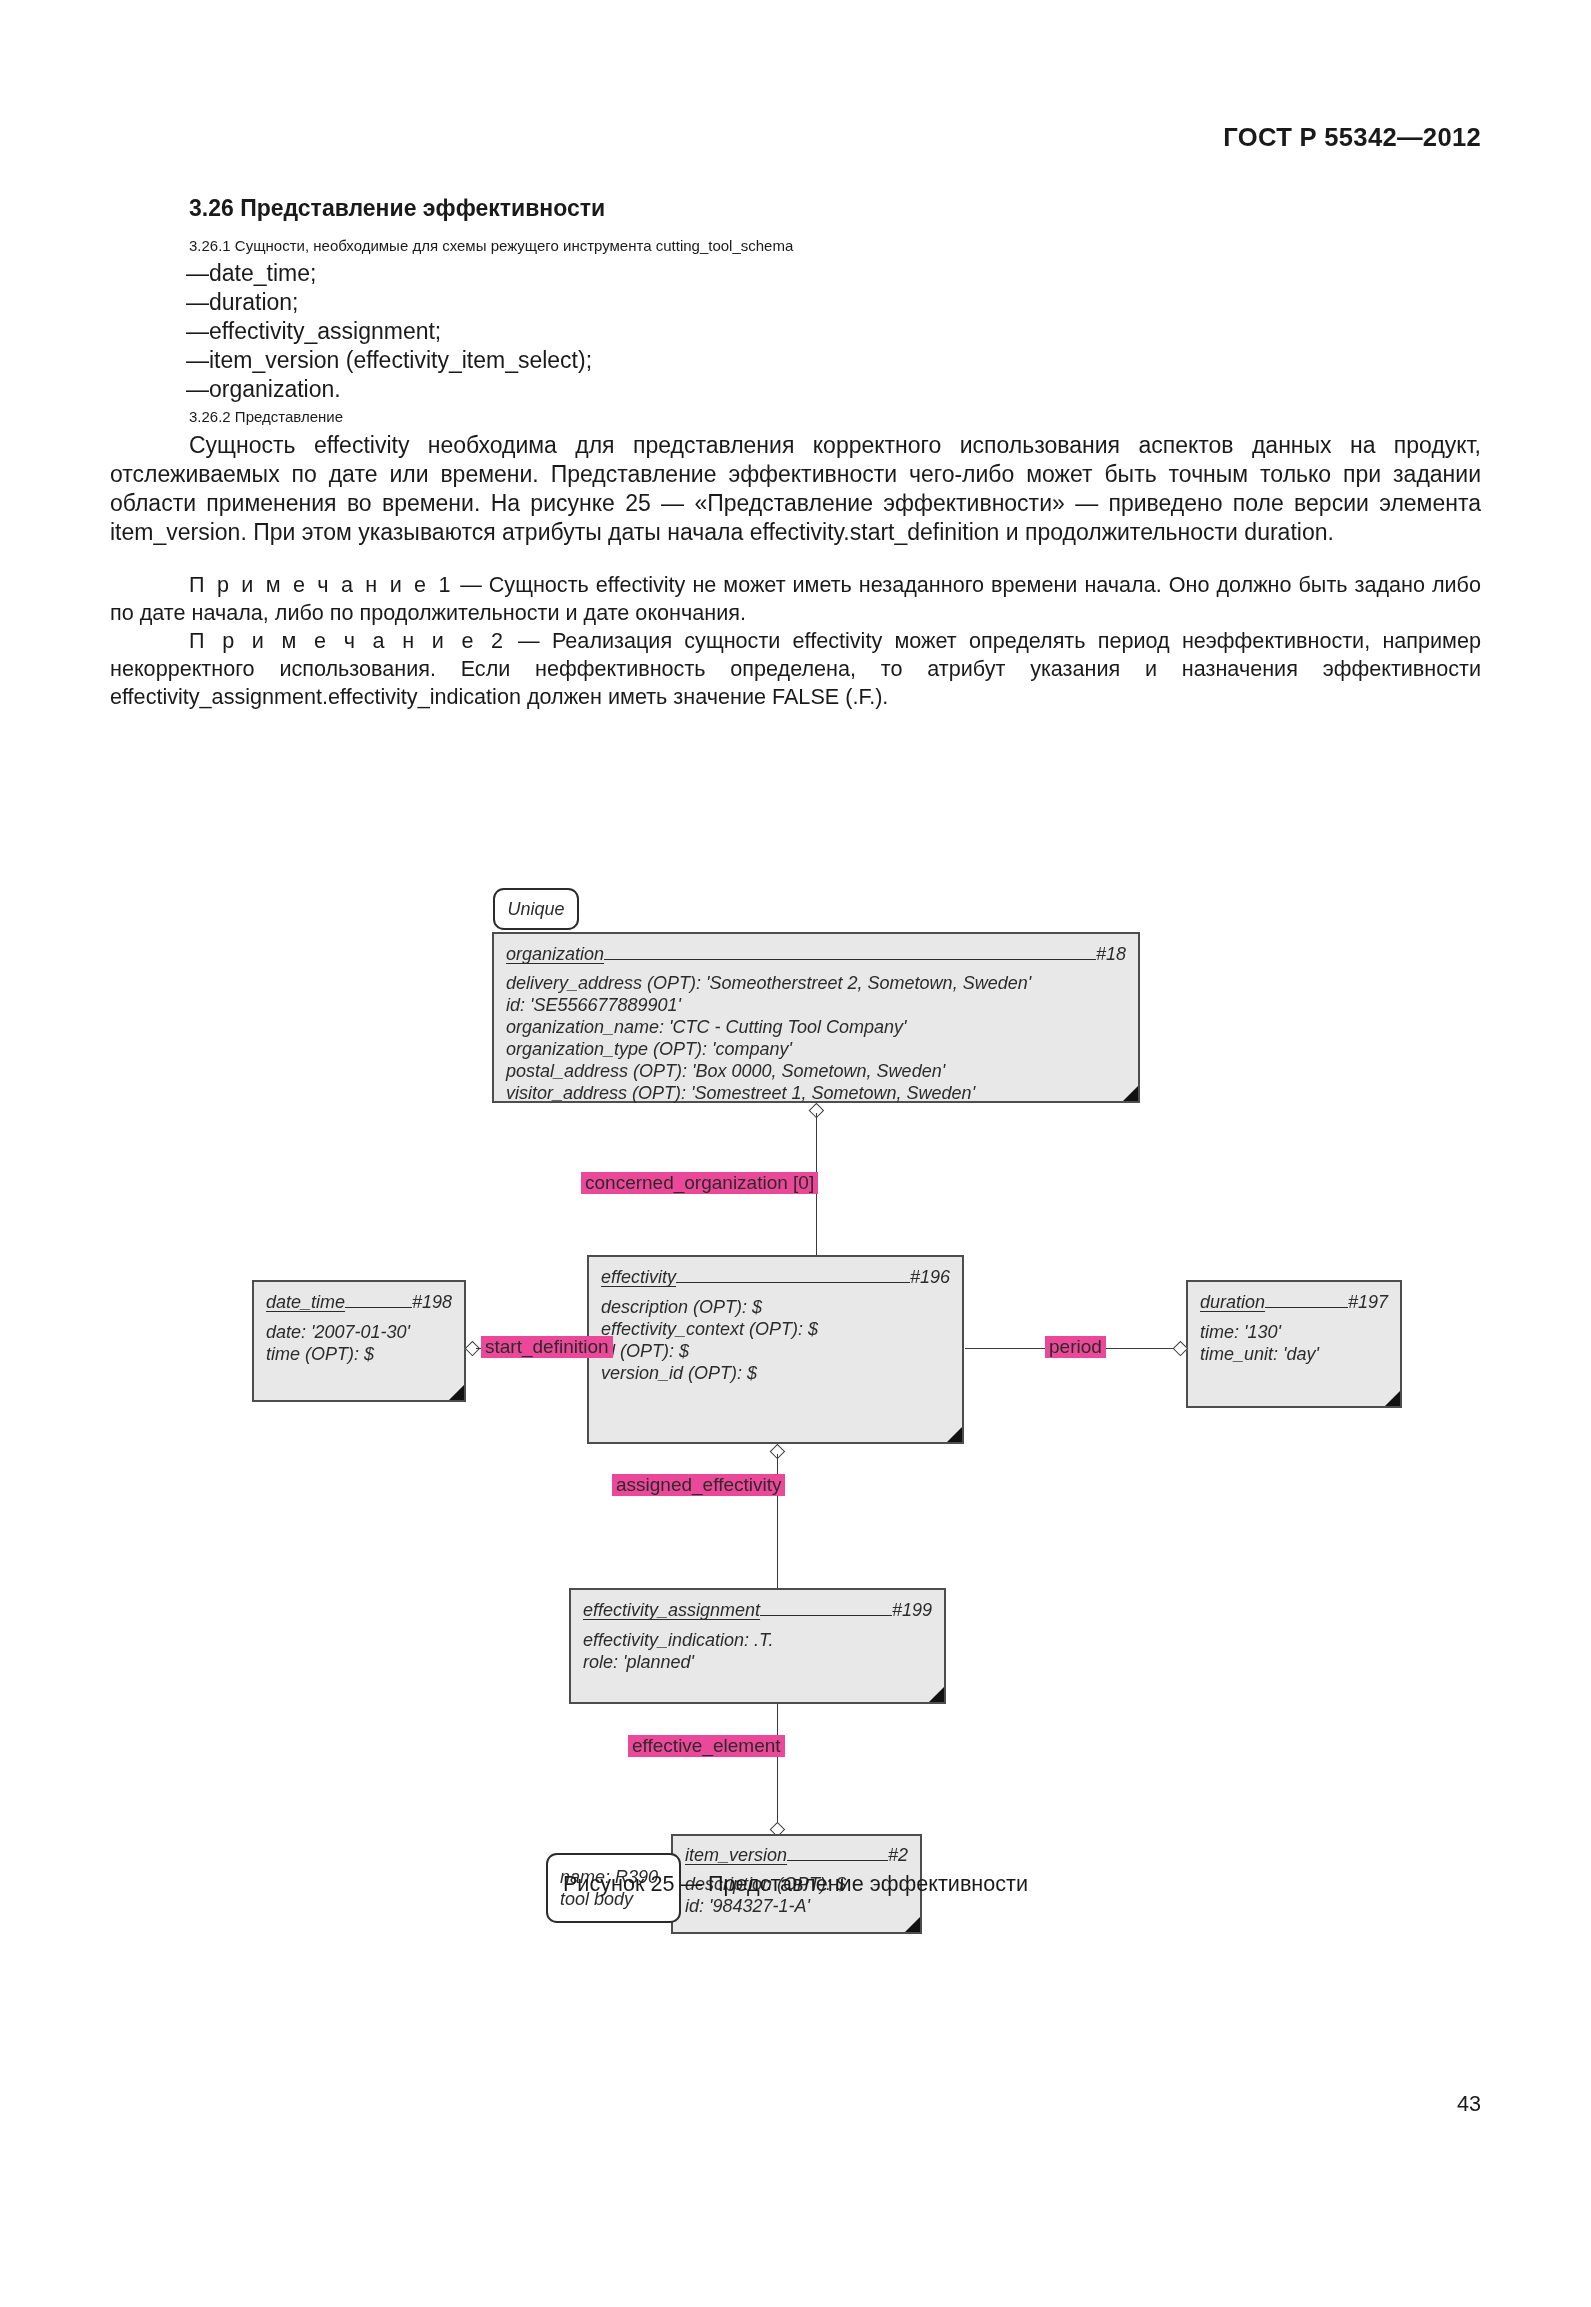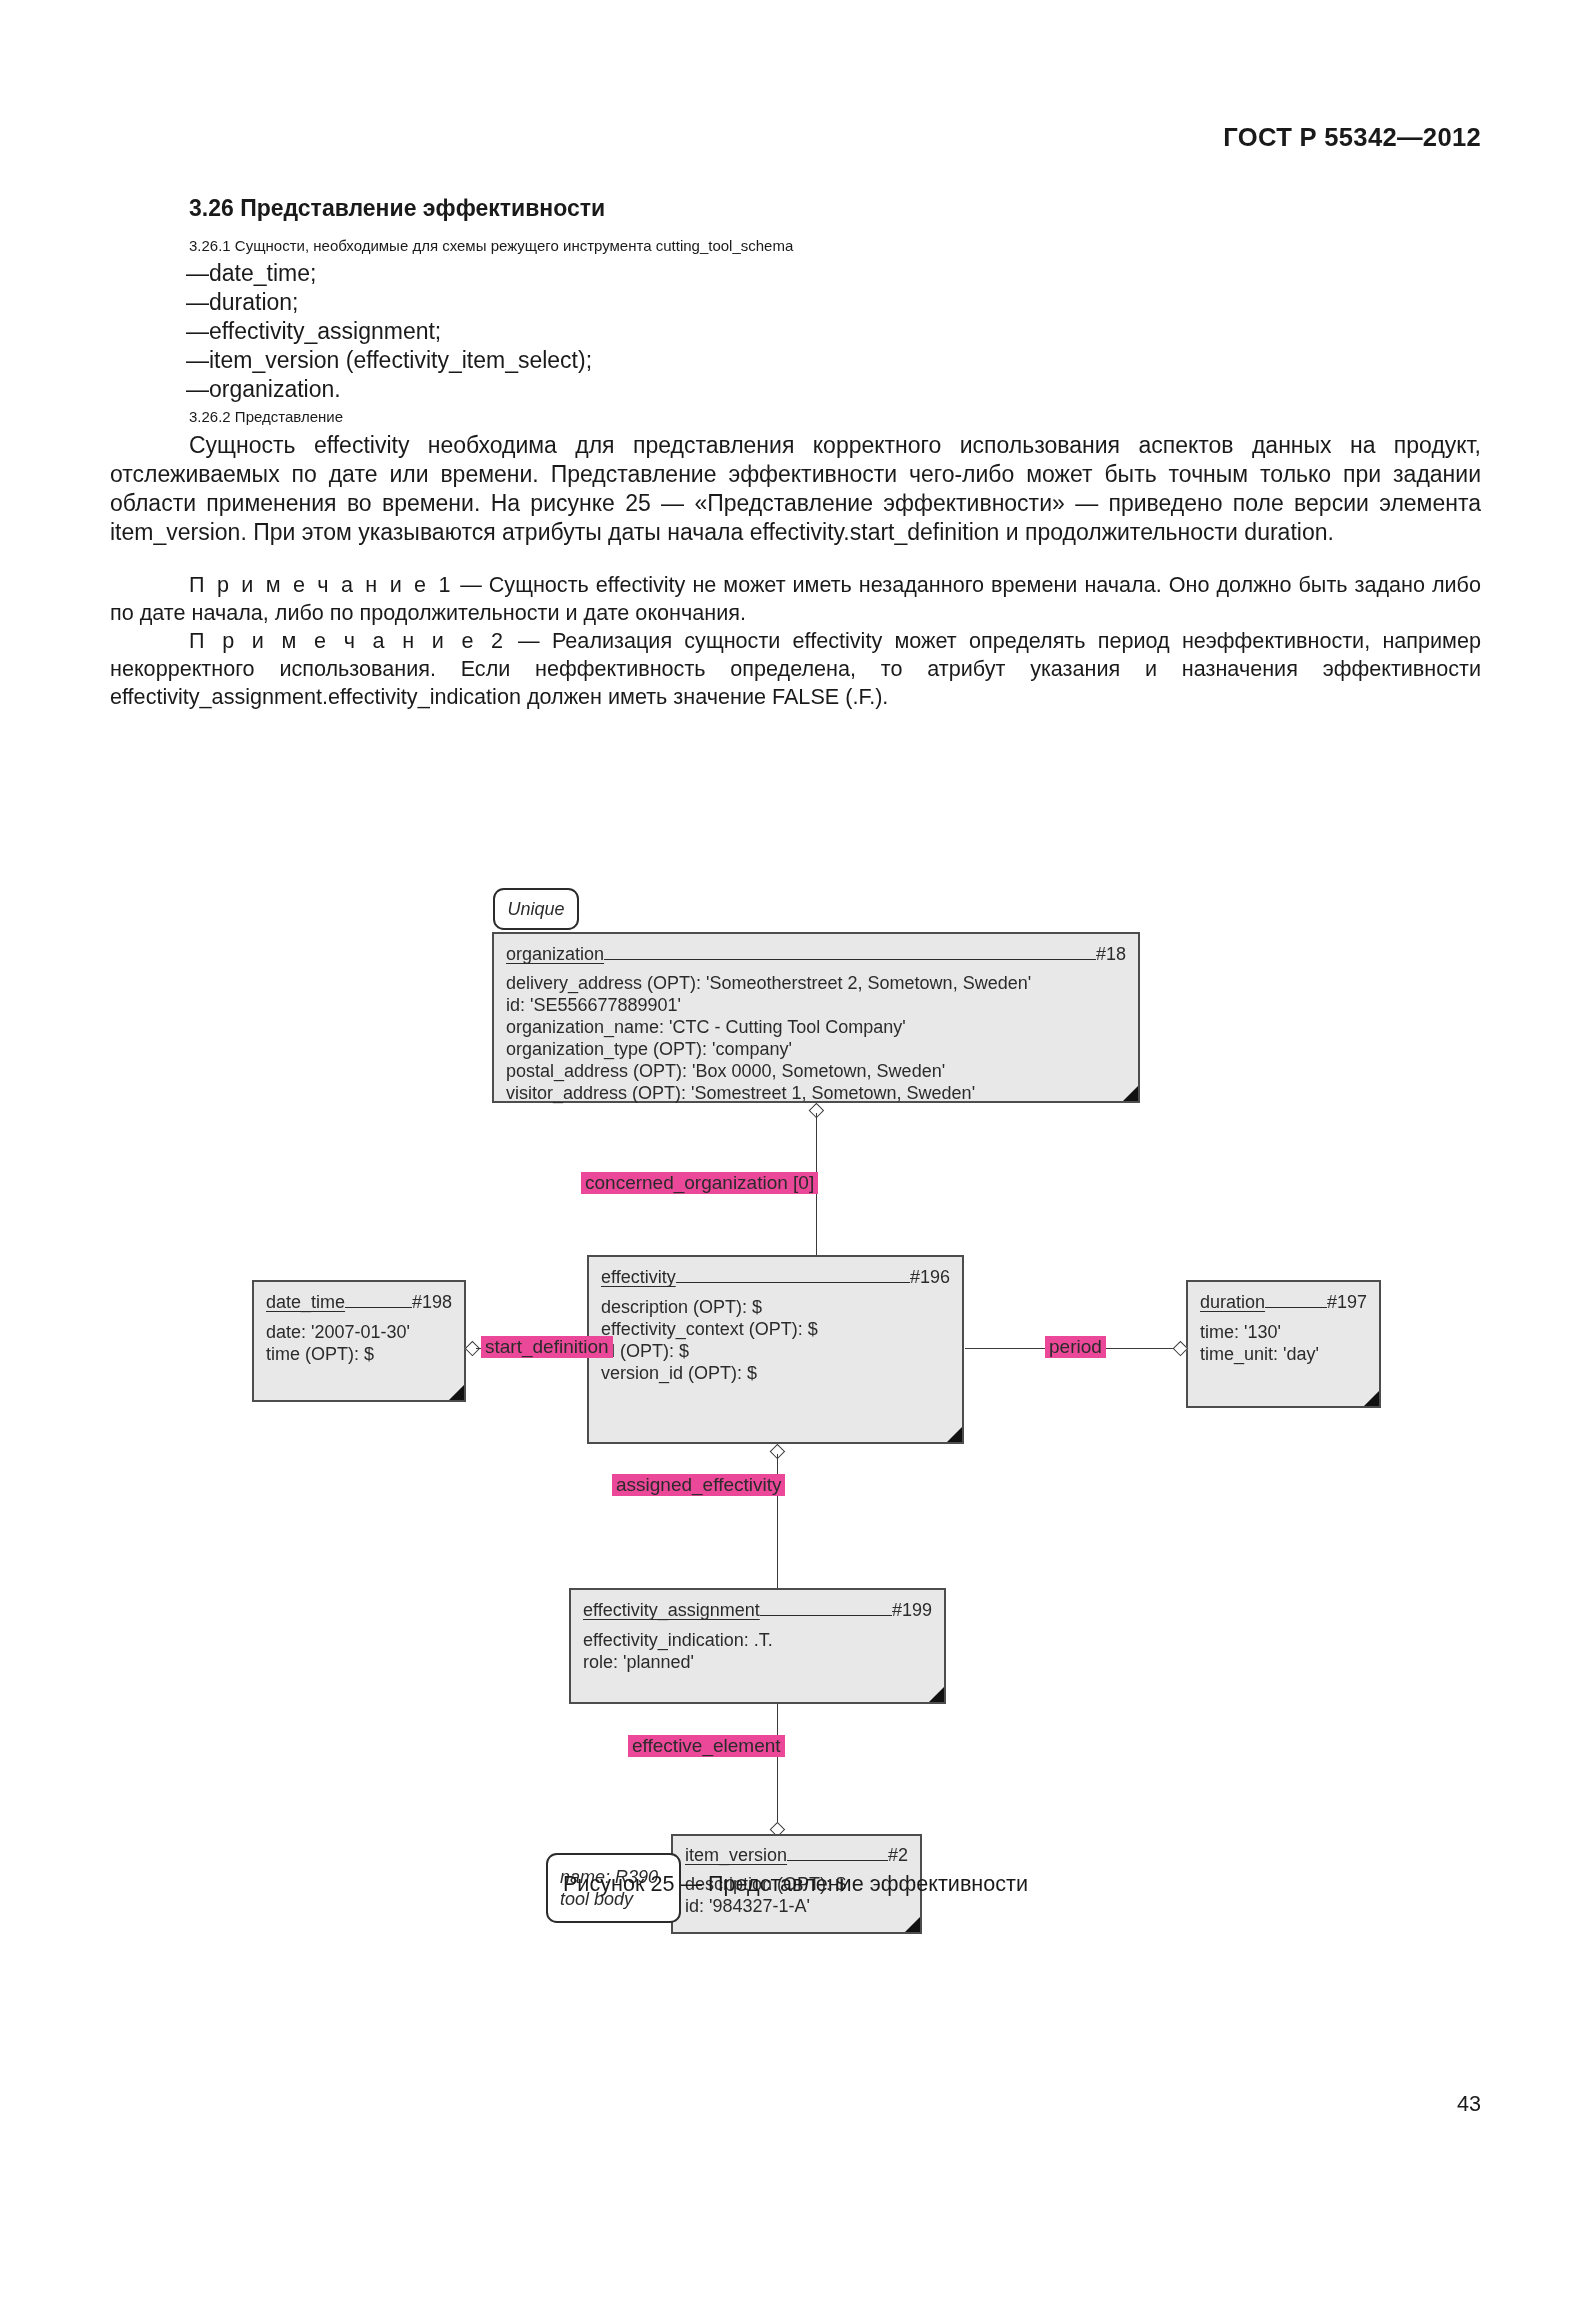--- a/index.html
+++ b/index.html
@@ -112,20 +112,21 @@
 
   
   .ent {
     position: absolute;
     background: #e8e8e8;
     border: 2px solid #4d4d4d;
     box-sizing: border-box;
     font-size: 18px;
     line-height: 22px;
     color: #2b2b2b;
+    font-style: italic;
   }
   .ent .hdr {
     display: flex;
     align-items: baseline;
     white-space: nowrap;
     padding: 0;
   }
   .ent .hdr .nm {
     text-decoration: underline;
     text-underline-offset: 3.4px;
@@ -301,21 +302,21 @@
         <div>date: '2007-01-30'</div>
         <div>time (OPT): $</div>
       </div>
       <span class="fold"></span>
     </div>
 
     <span class="circ" style="left:467px; top:467px;"></span>
     <div class="hline" style="left:476px; top:472px; width:112px;"></div>
     <div class="edge-label" style="left:481px; top:460px;">start_definition</div>
 
-    <div class="ent" style="left:1186px; top:404px; width:195px; height:128px; padding:9.4px 12px 6.7px 12px;">
+    <div class="ent" style="left:1186px; top:404px; width:216px; height:128px; padding:9.4px 12px 6.7px 12px;">
       <div class="hdr">
         <span class="nm">duration</span>
         <span class="rule"></span>
         <span class="id">#197</span>
       </div>
       <div class="attrs" style="margin-top:8px;">
         <div>time: '130'</div>
         <div>time_unit: 'day'</div>
       </div>
       <span class="fold"></span>

